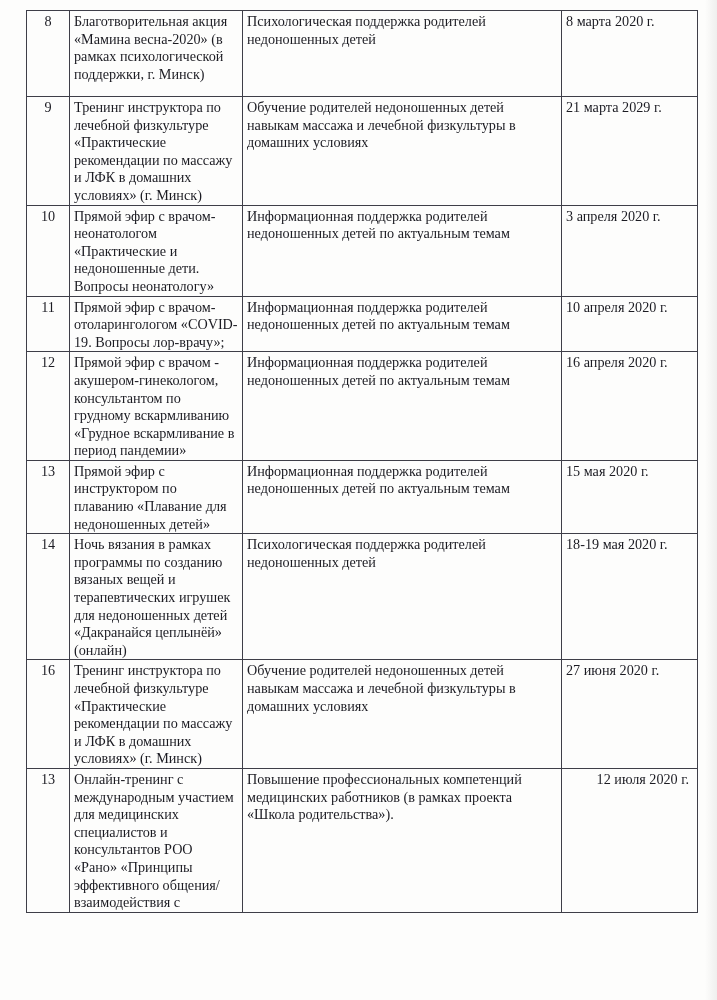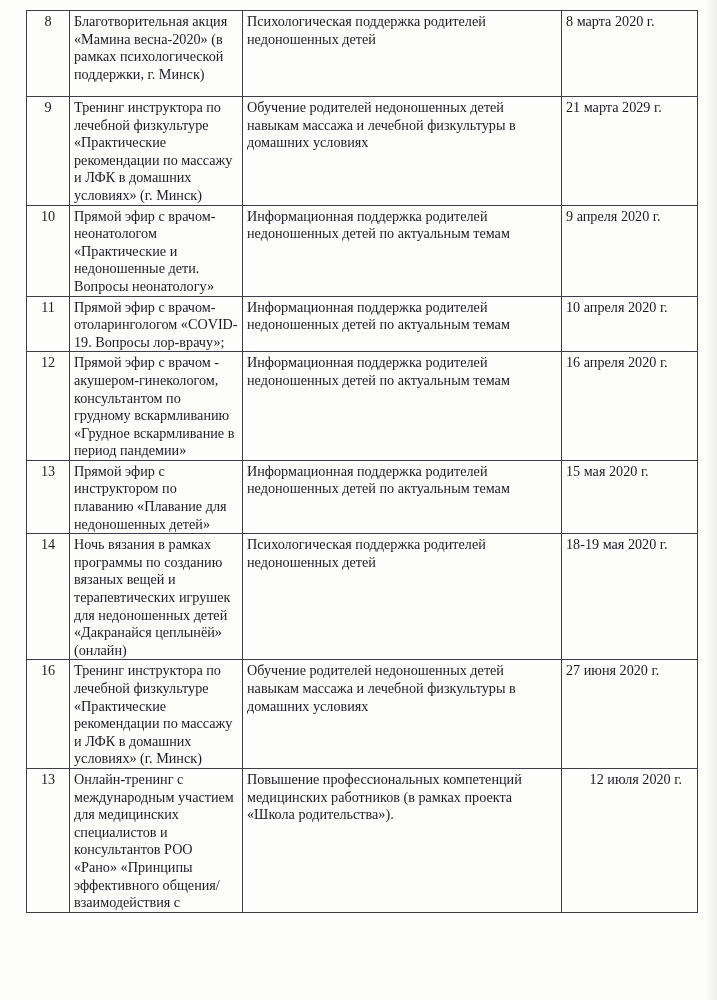--- a/index.html
+++ b/index.html
@@ -24,21 +24,21 @@
     border: 1.3px solid #3e3e48;
     vertical-align: top;
     font-size: 14.2px;
     line-height: 17.6px;
     padding: 2px 4px 0 4px;
   }
   td.num { text-align: center; width: 34px; padding-left: 0; padding-right: 0; }
   td.event { width: 164px; padding-left: 5px; }
   td.goal { width: 310px; padding-left: 5px; }
   td.date { width: 127px; padding-left: 5px; margin-top: 43px; }
-  td.date.right { text-align: right; padding-right: 15px; }
+  td.date.right { text-align: right; padding-right: 8px; }
 </style>
 </head>
 <body>
 
 <div class="page-edge"></div>
 
 <table class="events">
   <tbody>
     <tr style="height:86px">
       <td class="num">8</td>
@@ -49,21 +49,21 @@
     <tr style="height:107px">
       <td class="num">9</td>
       <td class="event">Тренинг инструктора по лечебной физкультуре «Практические рекомендации по массажу и ЛФК в домашних условиях» (г. Минск)</td>
       <td class="goal">Обучение родителей недоношенных детей навыкам массажа и лечебной физкультуры в домашних условиях</td>
       <td class="date">21 марта 2029 г.</td>
     </tr>
     <tr style="height:88px">
       <td class="num">10</td>
       <td class="event">Прямой эфир с врачом-неонатологом «Практические и недоношенные дети. Вопросы неонатологу»</td>
       <td class="goal">Информационная поддержка родителей недоношенных детей по актуальным темам</td>
-      <td class="date">9 апреля 2020 г.</td>
+      <td class="date">3 апреля 2020 г.</td>
     </tr>
     <tr style="height:54px">
       <td class="num">11</td>
       <td class="event">Прямой эфир с врачом-отоларингологом «COVID-19. Вопросы лор-врачу»;</td>
       <td class="goal">Информационная поддержка родителей недоношенных детей по актуальным темам</td>
       <td class="date">10 апреля 2020 г.</td>
     </tr>
     <tr style="height:107px">
       <td class="num">12</td>
       <td class="event">Прямой эфир с врачом - акушером-гинекологом, консультантом по грудному вскармливанию «Грудное вскармливание в период пандемии»</td>

